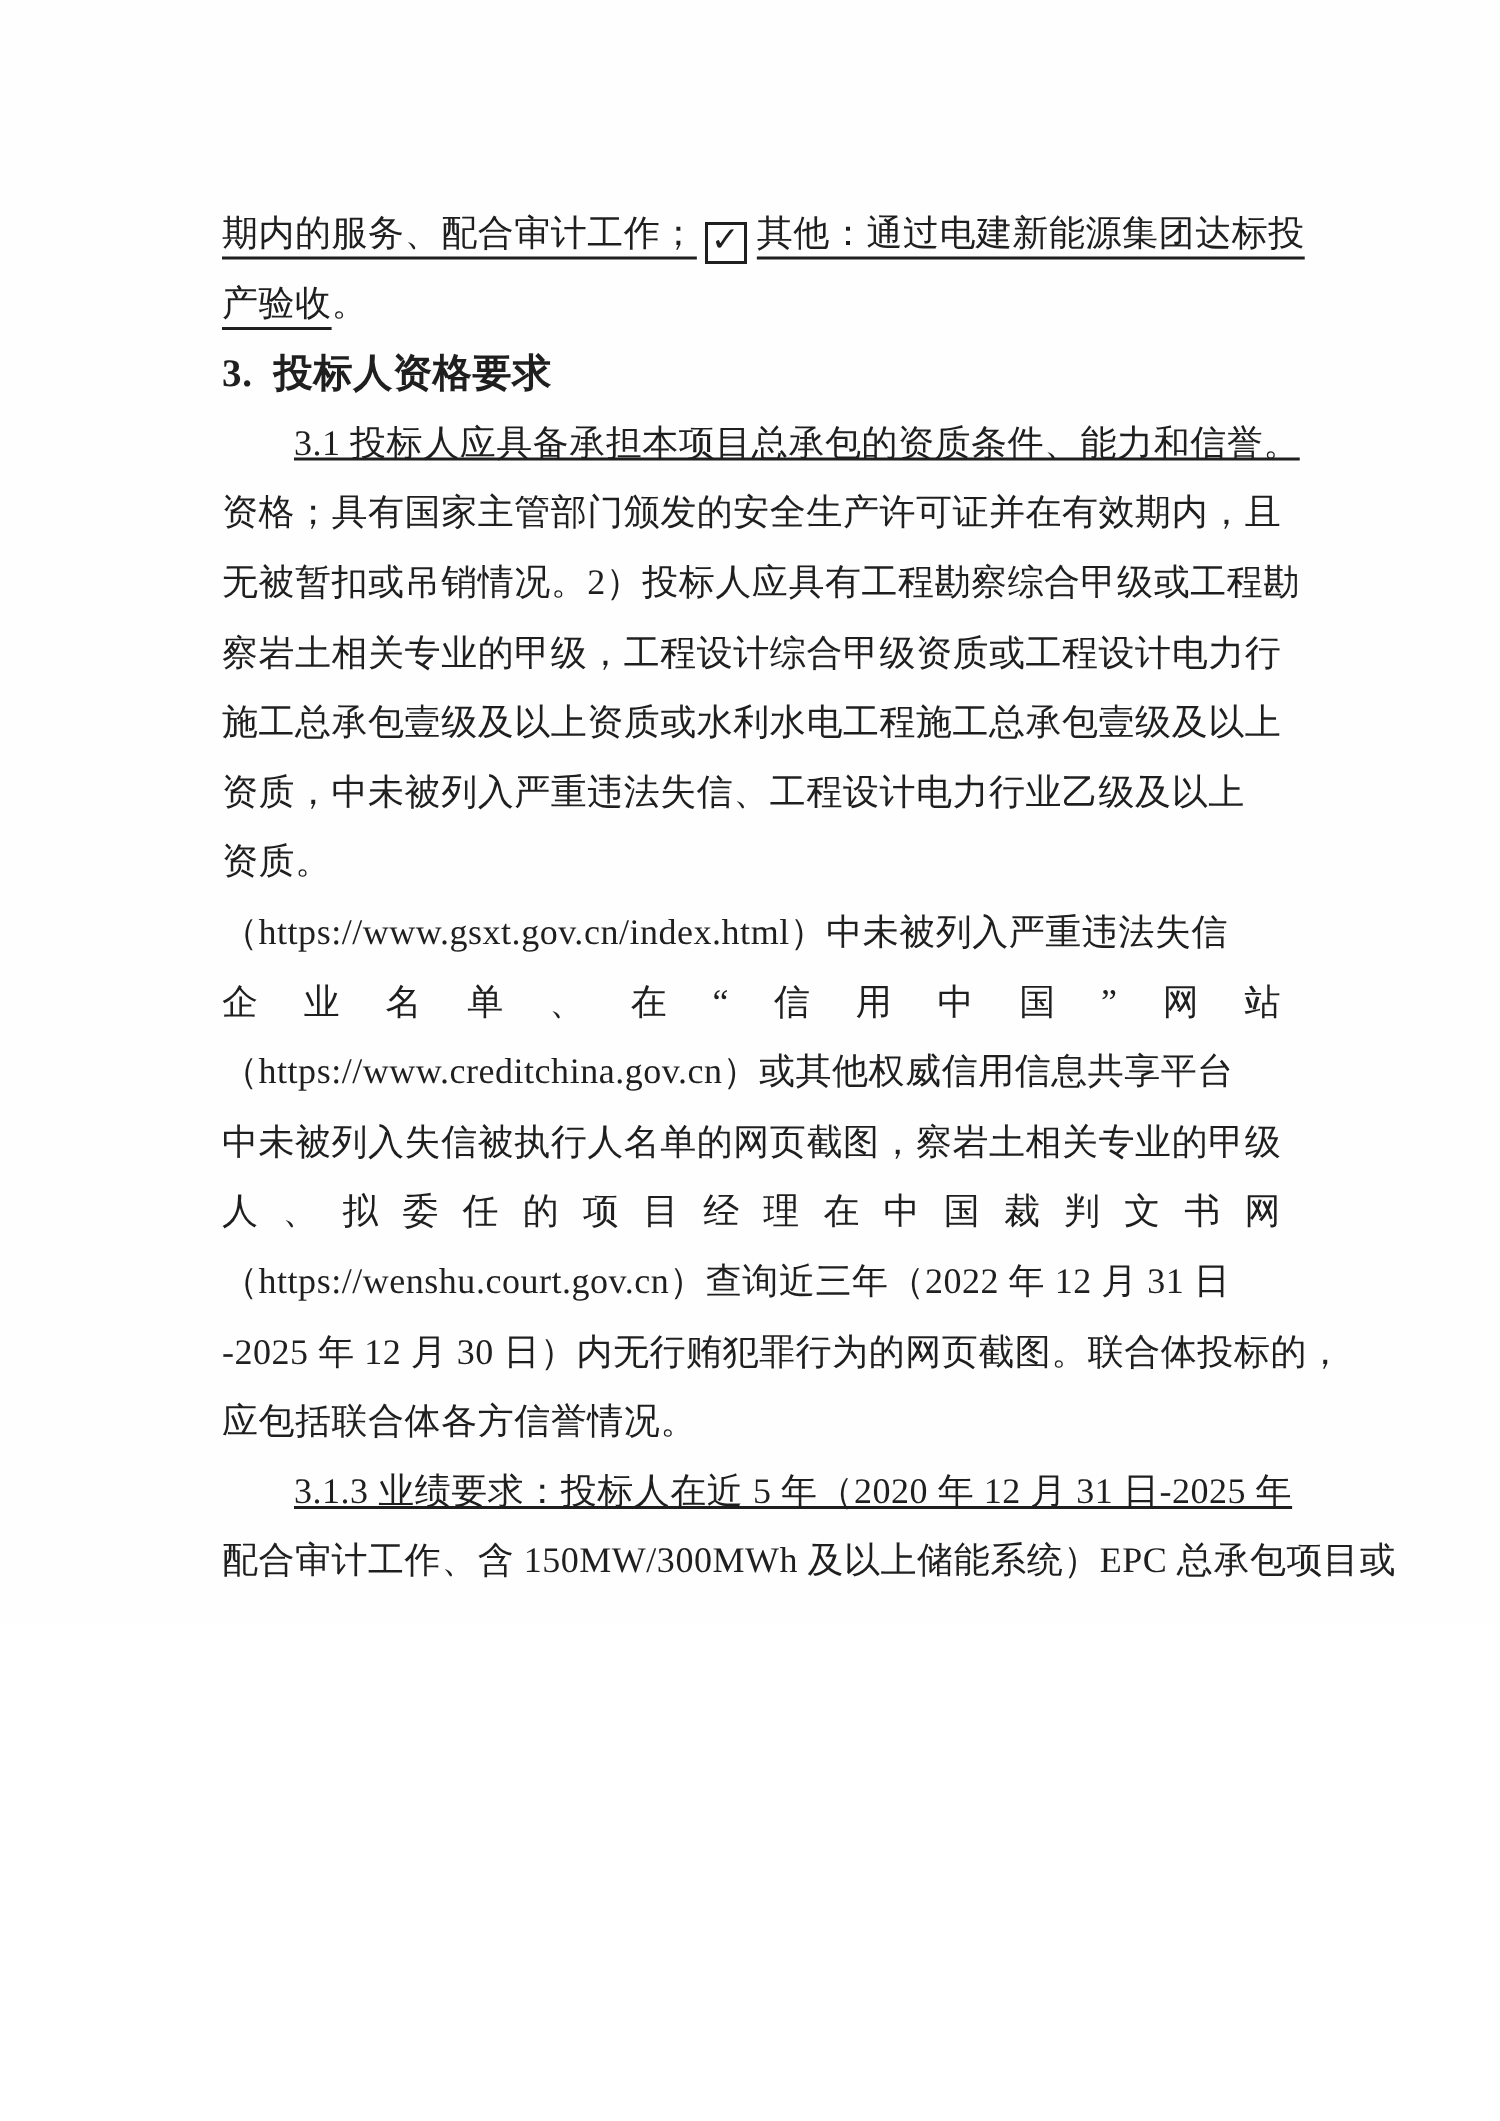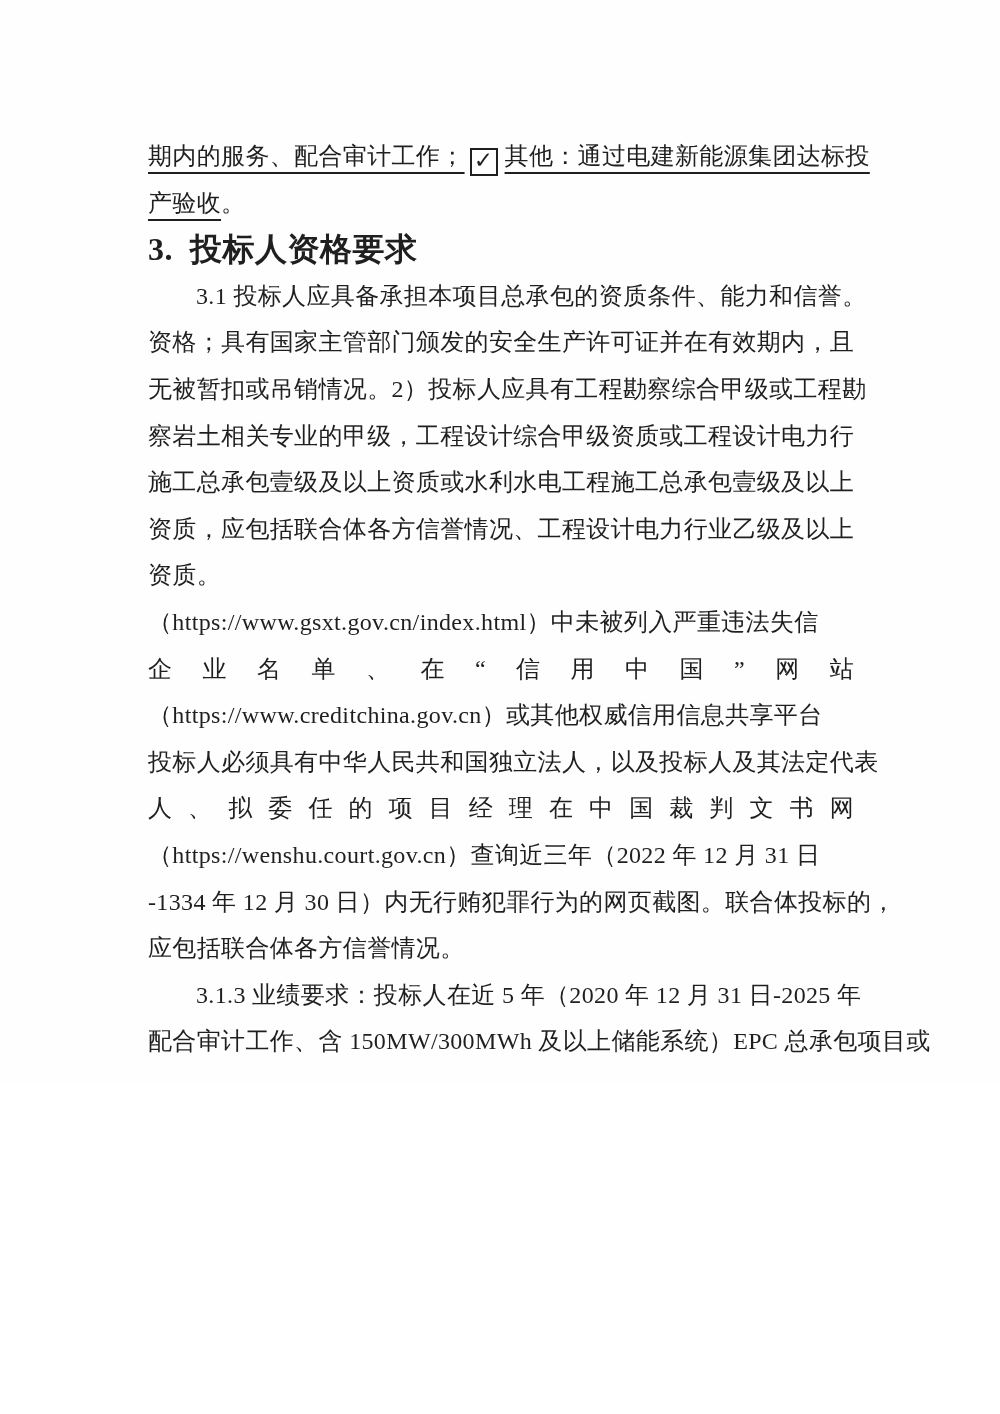--- a/index.html
+++ b/index.html
@@ -24,24 +24,25 @@
   }
   .line {
     height: 46.6px;
     line-height: 46.6px;
     font-size: 24px;
     letter-spacing: 0.35px;
     white-space: pre;
   }
   .line.indent {
     padding-left: 48px;
+    text-decoration: underline;
   }
   .line.heading {
     font-weight: bold;
-    font-size: 32px;
+    font-size: 26px;
     letter-spacing: 0.5px;
   }
   .line.spread {
     white-space: normal;
     text-align: justify;
     text-align-last: justify;
   }
   .u {
     text-decoration: underline;
     text-decoration-thickness: 1.5px;
@@ -74,26 +75,26 @@
 <div class="page">
   <div class="body-text">
       <div class="line"><span class="u">期内的服务、配合审计工作；</span><span class="checkbox"><span class="check">✓</span></span><span class="u">其他：通过电建新能源集团达标投</span></div>
       <div class="line"><span class="u">产验收</span><span>。</span></div>
       <div class="line heading"><span class="b">3.  投标人资格要求</span></div>
       <div class="line indent"><span>3.1 投标人应具备承担本项目总承包的资质条件、能力和信誉。</span></div>
       <div class="line"><span>资格；具有国家主管部门颁发的安全生产许可证并在有效期内，且</span></div>
       <div class="line"><span>无被暂扣或吊销情况。2）投标人应具有工程勘察综合甲级或工程勘</span></div>
       <div class="line"><span>察岩土相关专业的甲级，工程设计综合甲级资质或工程设计电力行</span></div>
       <div class="line"><span>施工总承包壹级及以上资质或水利水电工程施工总承包壹级及以上</span></div>
-      <div class="line"><span>资质，应包括联合体各方信誉情况、工程设计电力行业乙级及以上</span></div>
+      <div class="line"><span>资质，中未被列入严重违法失信、工程设计电力行业乙级及以上</span></div>
       <div class="line"><span>资质。</span></div>
       <div class="line"><span>（https://www.gsxt.gov.cn/index.html）中未被列入严重违法失信</span></div>
       <div class="line spread"><span>企业名单、在“信用中国”网站</span></div>
       <div class="line"><span>（https://www.creditchina.gov.cn）或其他权威信用信息共享平台</span></div>
-      <div class="line"><span>投标人必须具有中华人民共和国独立法人，以及投标人及其法定代表</span></div>
+      <div class="line"><span>中未被列入失信被执行人名单的网页截图，察岩土相关专业的甲级</span></div>
       <div class="line spread"><span>人、拟委任的项目经理在中国裁判文书网</span></div>
       <div class="line"><span>（https://wenshu.court.gov.cn）查询近三年（2022 年 12 月 31 日</span></div>
-      <div class="line"><span>-1334 年 12 月 30 日）内无行贿犯罪行为的网页截图。联合体投标的，</span></div>
+      <div class="line"><span>-2025 年 12 月 30 日）内无行贿犯罪行为的网页截图。联合体投标的，</span></div>
       <div class="line"><span>应包括联合体各方信誉情况。</span></div>
       <div class="line indent"><span>3.1.3 业绩要求：投标人在近 5 年（2020 年 12 月 31 日-2025 年</span></div>
       <div class="line"><span>配合审计工作、含 150MW/300MWh 及以上储能系统）EPC 总承包项目或</span></div>
     </div>
 </div>
 
 </body></html>

